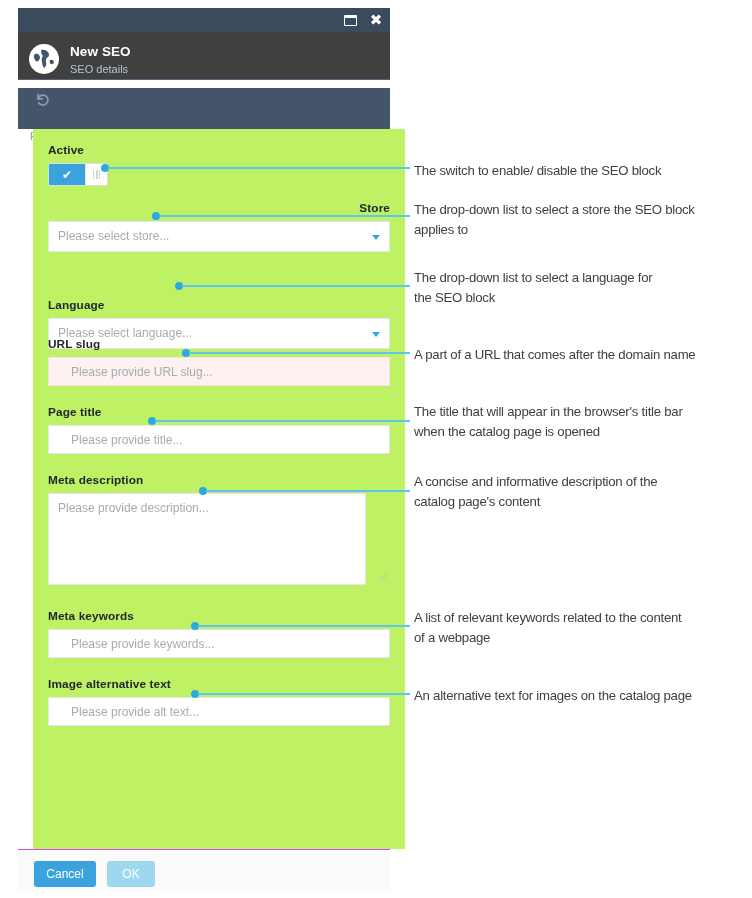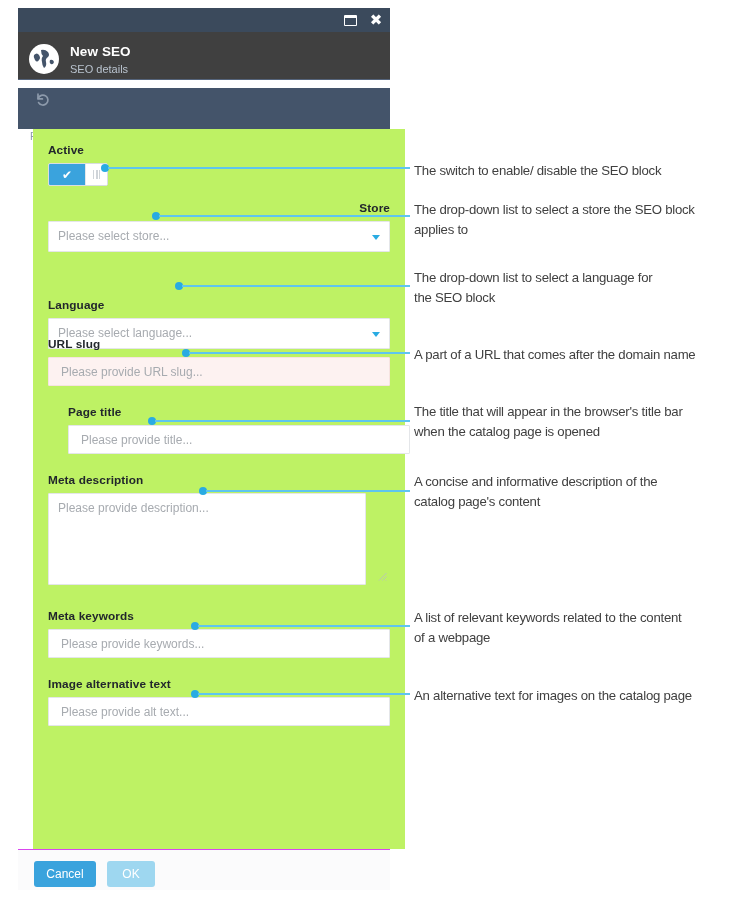--- a/index.html
+++ b/index.html
@@ -149,21 +149,21 @@
     letter-spacing: 0.1px;
   }
   .finput {
     width: 342px;
     height: 29px;
     box-sizing: border-box;
     border: 1px solid #e4e6e9;
     background: #ffffff;
     font-size: 12px;
     color: #a7abb0;
-    padding: 0 12px;
+    padding: 0 22px;
     font-family: "Liberation Sans", sans-serif;
     outline: none;
     border-radius: 1px;
   }
   .finput::placeholder { color: #a7abb0; opacity: 1; }
   .finput.err {
     background: #fdf2f1;
     border-color: #f6e3e1;
   }
   .fselect {
@@ -375,21 +375,21 @@
         <span class="val">Please select language...</span>
         <span class="caret"></span>
       </div>
     </div>
 
     <div class="fgroup" style="top:208px;">
       <div class="flabel">URL slug</div>
       <input class="finput err" type="text" placeholder="Please provide URL slug..." style="">
     </div>
 
-    <div class="fgroup" style="top:276px;margin-left:20px;">
+    <div class="fgroup" style="top:276px;">
       <div class="flabel">Page title</div>
       <input class="finput" type="text" placeholder="Please provide title..." style="">
     </div>
 
     <div class="fgroup" style="top:344px;">
       <div class="flabel">Meta description</div>
       <div style="position:relative;width:342px;">
         <textarea class="ftextarea" placeholder="Please provide description..." style=""></textarea>
         <svg class="resize-grip" viewBox="0 0 9 9">
           <path d="M8.5 1 L1 8.5 M8.5 4.5 L4.5 8.5 M8.5 8 L8 8.5" stroke="#b9bdc2" stroke-width="0.9" fill="none"></path>

